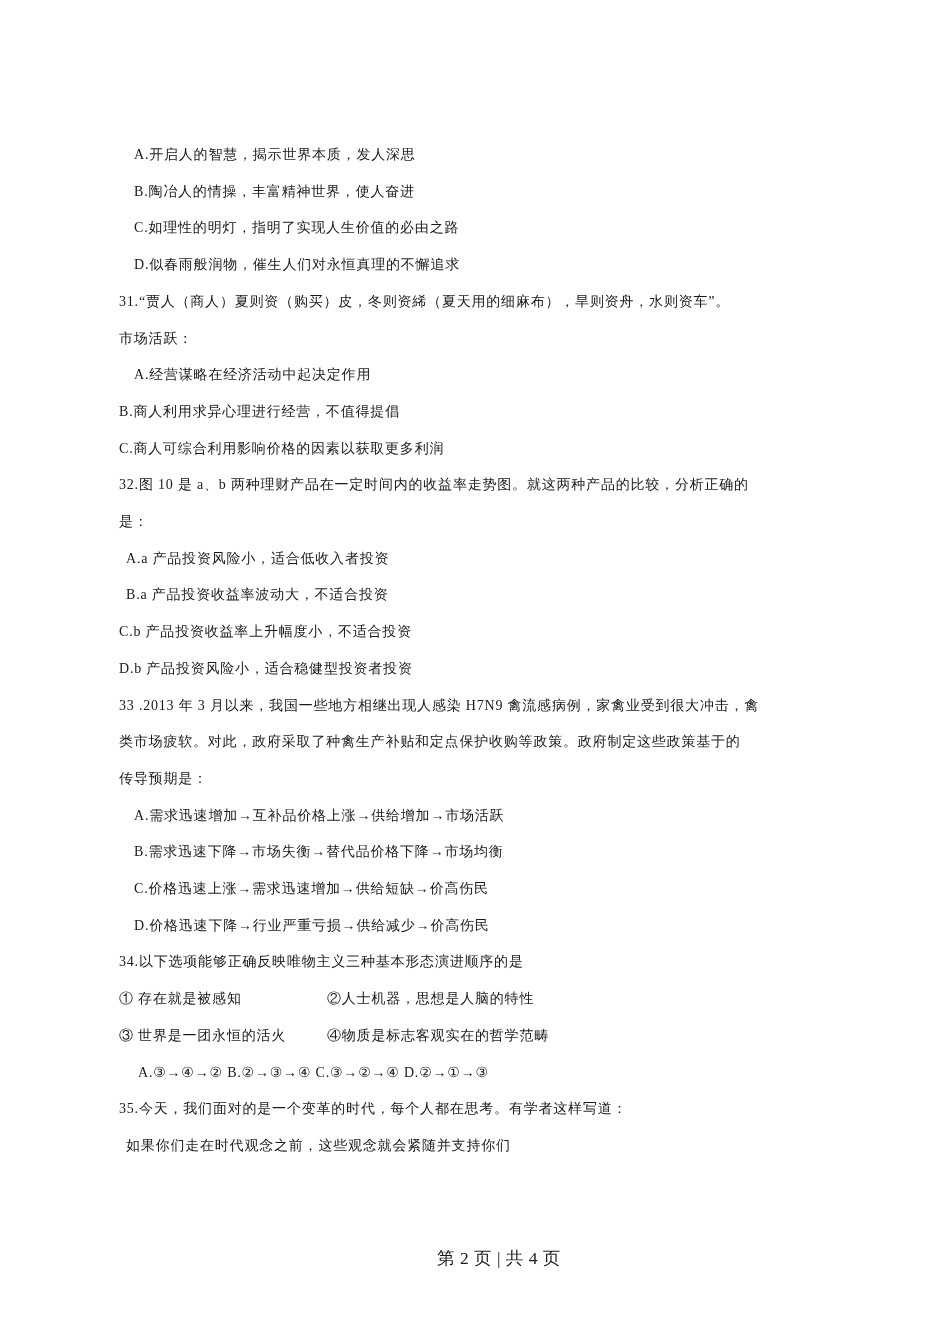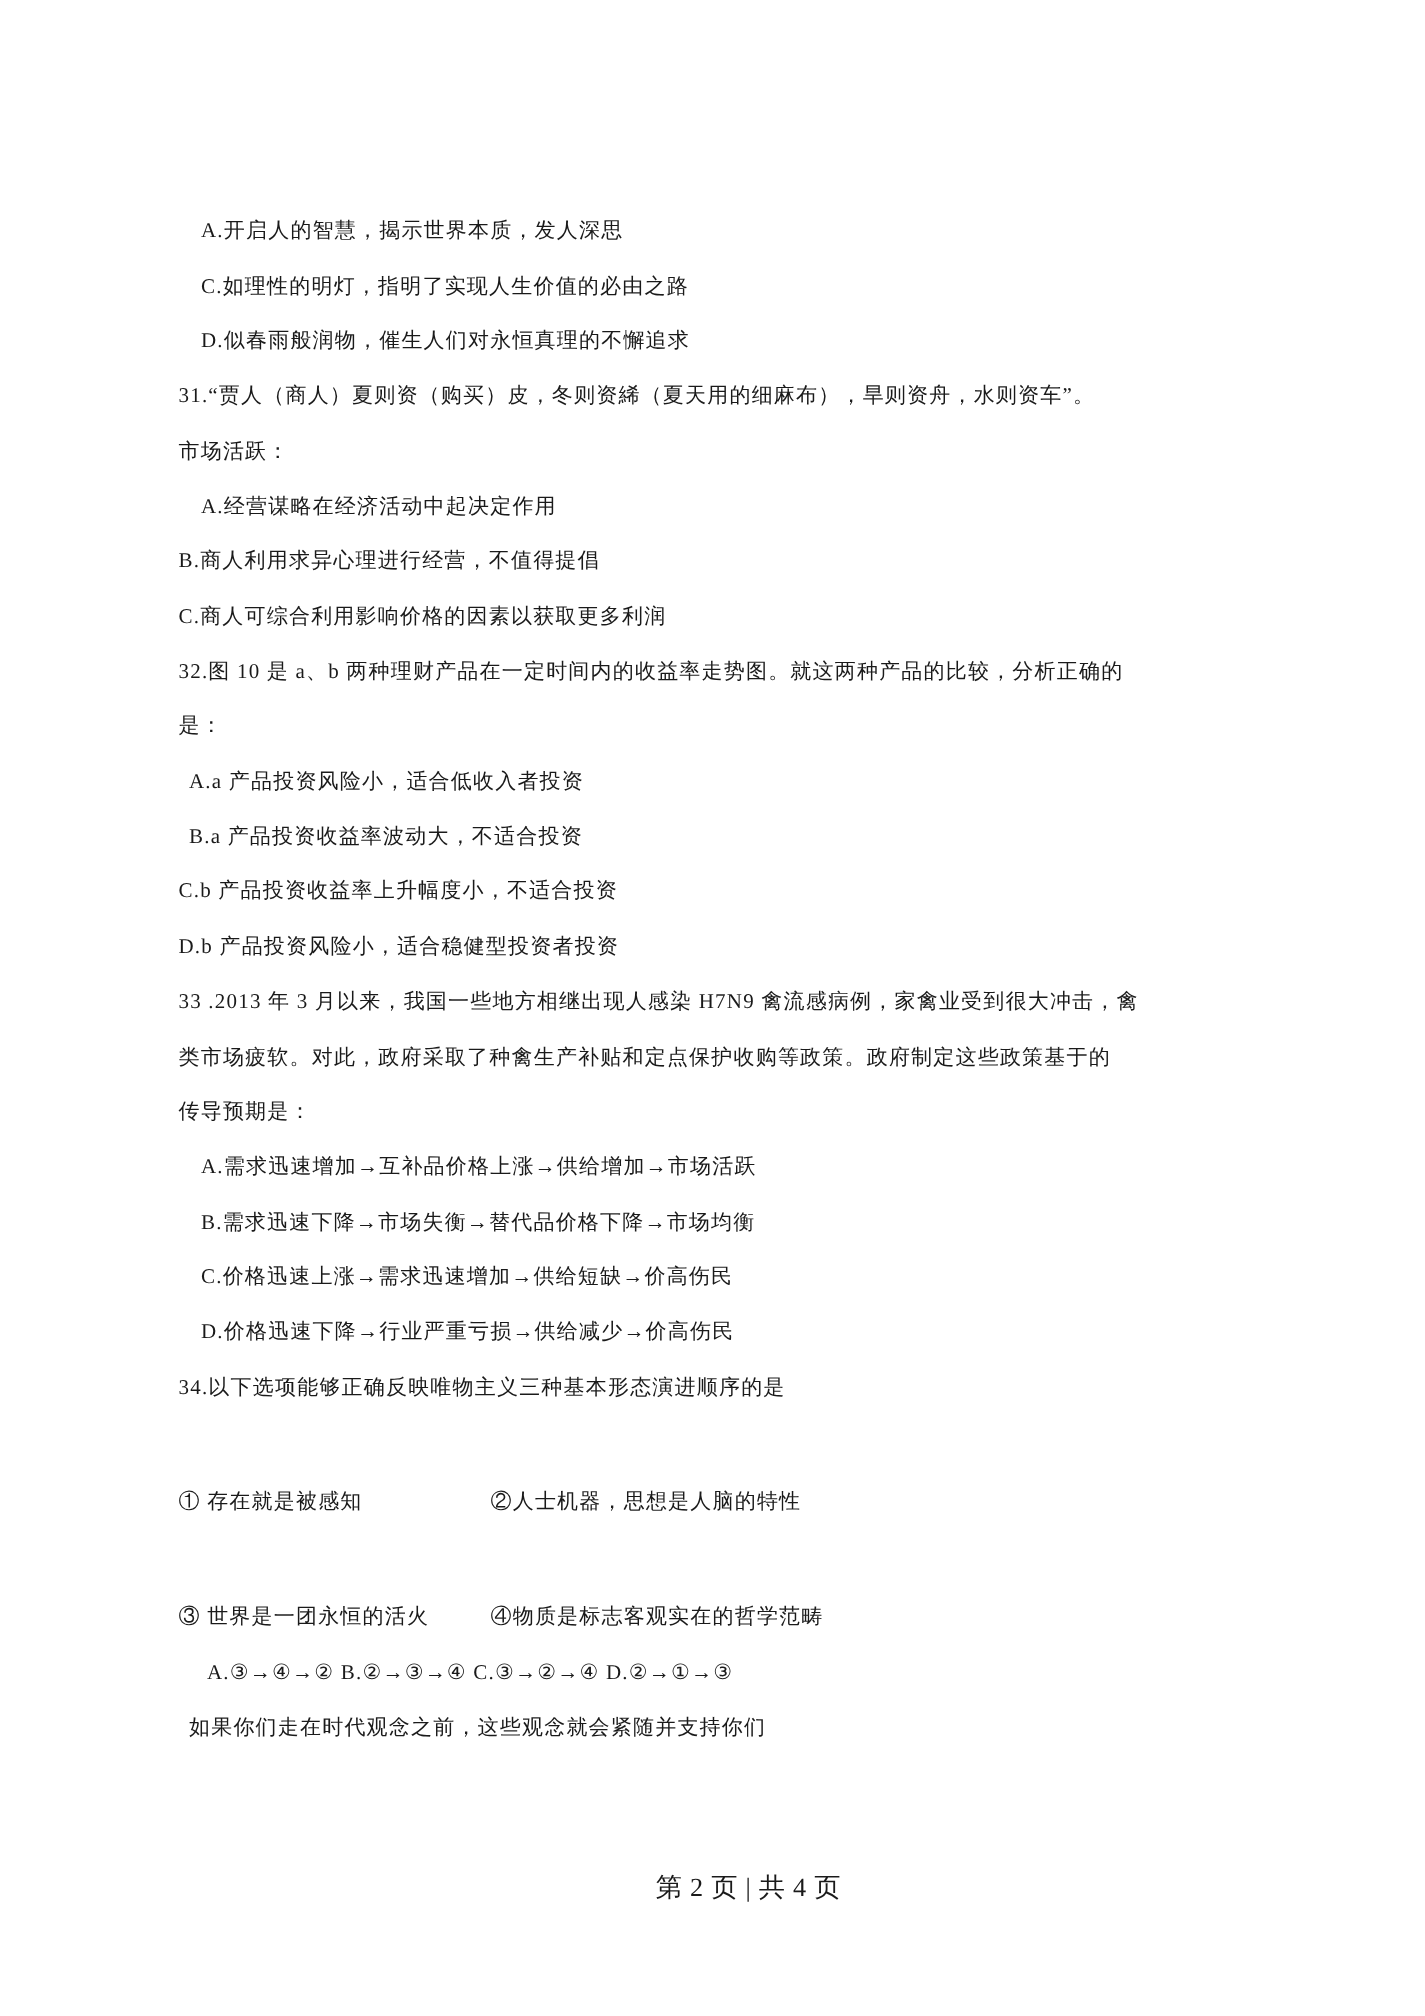--- a/index.html
+++ b/index.html
@@ -22,38 +22,39 @@
     margin: 0;
     padding: 0;
     font-size: 14px;
     line-height: 36.7px;
     letter-spacing: 0.8px;
     white-space: nowrap;
   }
   .ind-s { padding-left: 7px; }
   .ind-m { padding-left: 15px; }
   .ind-l { padding-left: 19px; }
-  .col-first { display: inline-block; width: 208px; margin-top: 40px; }
+  .col-first { display: inline-block; width: 208px; }
   .footer {
     position: absolute;
     top: 1246px;
     left: 0;
     width: 950px;
     text-align: center;
     font-size: 17.5px;
     letter-spacing: 0.5px;
     color: #1a1a1a;
     margin-left: 24px;
   }
 </style>
 </head>
 <body>
 
 <div class="doc">
   <p class="line ind-m">A.开启人的智慧，揭示世界本质，发人深思</p>
+  <p class="line ind-m">B.陶冶人的情操，丰富精神世界，使人奋进</p>
   <p class="line ind-m">C.如理性的明灯，指明了实现人生价值的必由之路</p>
   <p class="line ind-m">D.似春雨般润物，催生人们对永恒真理的不懈追求</p>
   <p class="line">31.“贾人（商人）夏则资（购买）皮，冬则资絺（夏天用的细麻布），旱则资舟，水则资车”。</p>
   <p class="line">市场活跃：</p>
   <p class="line ind-m">A.经营谋略在经济活动中起决定作用</p>
   <p class="line">B.商人利用求异心理进行经营，不值得提倡</p>
   <p class="line">C.商人可综合利用影响价格的因素以获取更多利润</p>
   <p class="line">32.图 10 是 a、b 两种理财产品在一定时间内的收益率走势图。就这两种产品的比较，分析正确的</p>
   <p class="line">是：</p>
   <p class="line ind-s">A.a 产品投资风险小，适合低收入者投资</p>
@@ -64,16 +65,17 @@
   <p class="line">类市场疲软。对此，政府采取了种禽生产补贴和定点保护收购等政策。政府制定这些政策基于的</p>
   <p class="line">传导预期是：</p>
   <p class="line ind-m">A.需求迅速增加→互补品价格上涨→供给增加→市场活跃</p>
   <p class="line ind-m">B.需求迅速下降→市场失衡→替代品价格下降→市场均衡</p>
   <p class="line ind-m">C.价格迅速上涨→需求迅速增加→供给短缺→价高伤民</p>
   <p class="line ind-m">D.价格迅速下降→行业严重亏损→供给减少→价高伤民</p>
   <p class="line">34.以下选项能够正确反映唯物主义三种基本形态演进顺序的是</p>
   <p class="line"><span class="col-first">① 存在就是被感知</span><span>②人士机器，思想是人脑的特性</span></p>
   <p class="line"><span class="col-first">③ 世界是一团永恒的活火</span><span>④物质是标志客观实在的哲学范畴</span></p>
   <p class="line ind-l">A.③→④→②  B.②→③→④  C.③→②→④  D.②→①→③</p>
+  <p class="line">35.今天，我们面对的是一个变革的时代，每个人都在思考。有学者这样写道：</p>
   <p class="line ind-s">如果你们走在时代观念之前，这些观念就会紧随并支持你们</p>
 </div>
 
 <div class="footer">第 2 页 | 共 4 页</div>
 
 </body></html>

